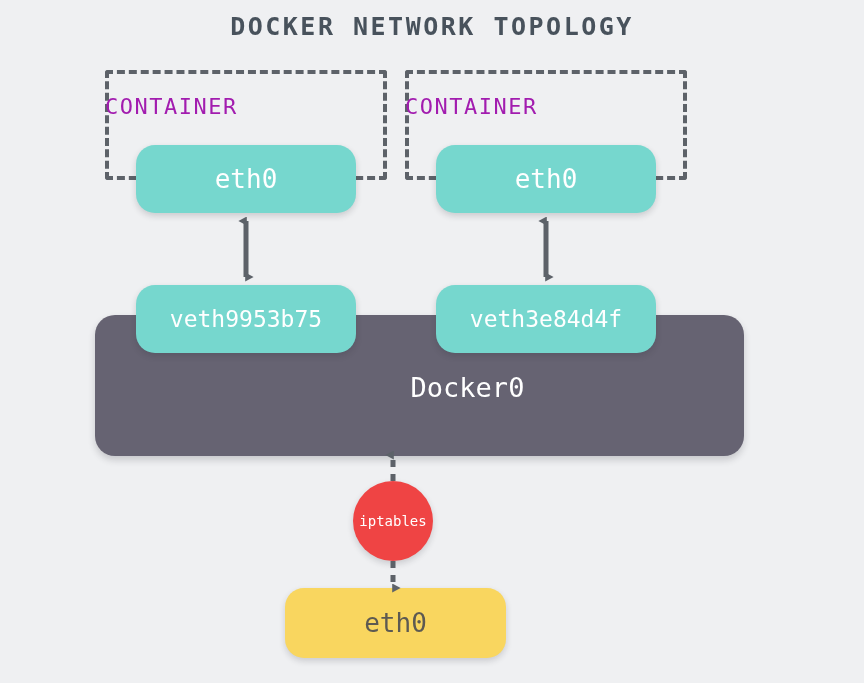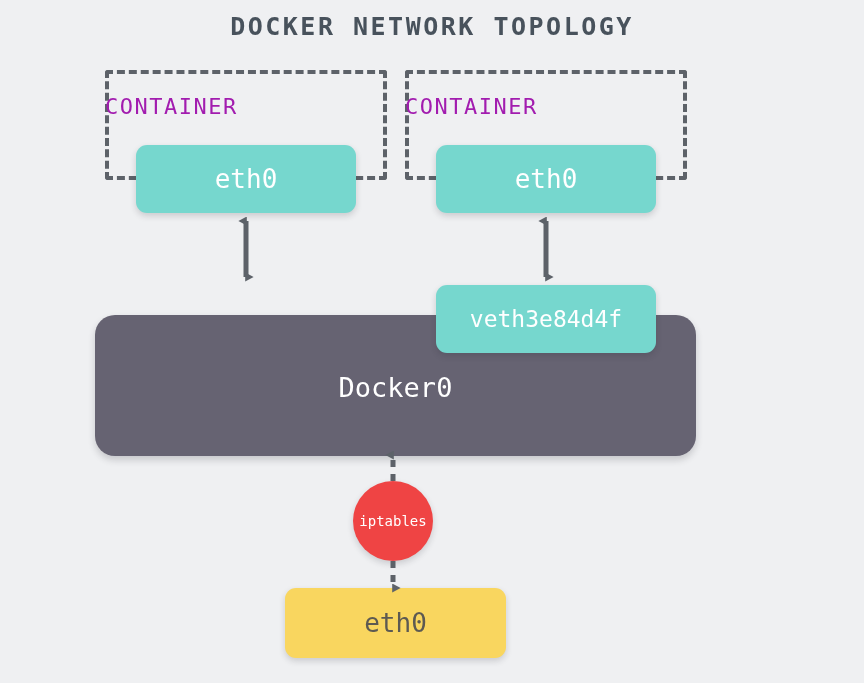--- a/index.html
+++ b/index.html
@@ -50,36 +50,37 @@
     color: #a21caf;
     white-space: pre;
   }
 
   
   .bridge {
     position: absolute;
     background: #666372;
     border-radius: 20px;
     box-shadow: 0 4px 7px rgba(40,40,50,0.20);
+    padding-left: 48px;
   }
   .bridge-label {
     position: absolute;
     width: 100%;
     text-align: center;
     font-family: "DejaVu Sans Mono", "Liberation Mono", monospace;
     font-size: 27px;
     color: #ffffff;
     white-space: pre;
   }
 
   
   .node {
     position: absolute;
     box-sizing: border-box;
-    border-radius: 11px;
+    border-radius: 19px;
     display: flex;
     align-items: center;
     justify-content: center;
     font-family: "DejaVu Sans Mono", "Liberation Mono", monospace;
     white-space: pre;
     box-shadow: 0 3px 6px rgba(40,40,50,0.18);
   }
   .node.teal {
     background: #76d7ce;
     color: #ffffff;
@@ -133,20 +134,23 @@
   </div>
 
   <div class="node teal" style="left:136px; top:145px; width:220px; height:68px; font-size:26px;">
     <span class="node-text">eth0</span>
   </div>
 
   <div class="node teal" style="left:436px; top:145px; width:220px; height:68px; font-size:26px;">
     <span class="node-text">eth0</span>
   </div>
 
+  <div class="node teal" style="left:136px; top:285px; width:220px; height:68px; font-size:23px;">
+    <span class="node-text">veth9953b75</span>
+  </div>
 
   <div class="node teal" style="left:436px; top:285px; width:220px; height:68px; font-size:23px;">
     <span class="node-text">veth3e84d4f</span>
   </div>
 
   <div class="circle-node" style="left:353px; top:481px; width:80px; height:80px;">
     <span class="node-text">iptables</span>
   </div>
 
   <div class="node yellow" style="left:285px; top:588px; width:221px; height:70px; font-size:26px;">

